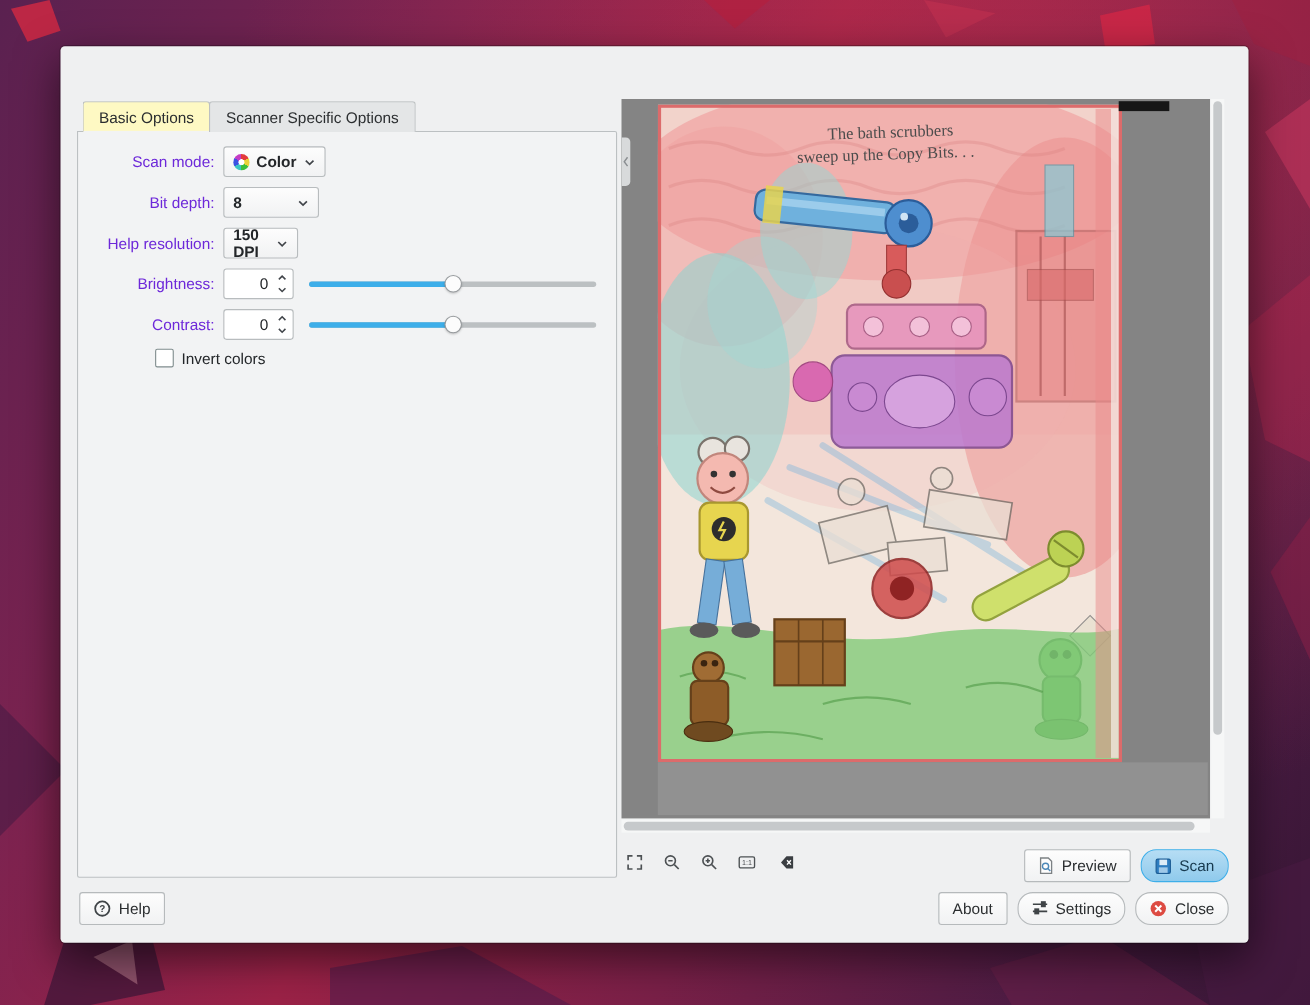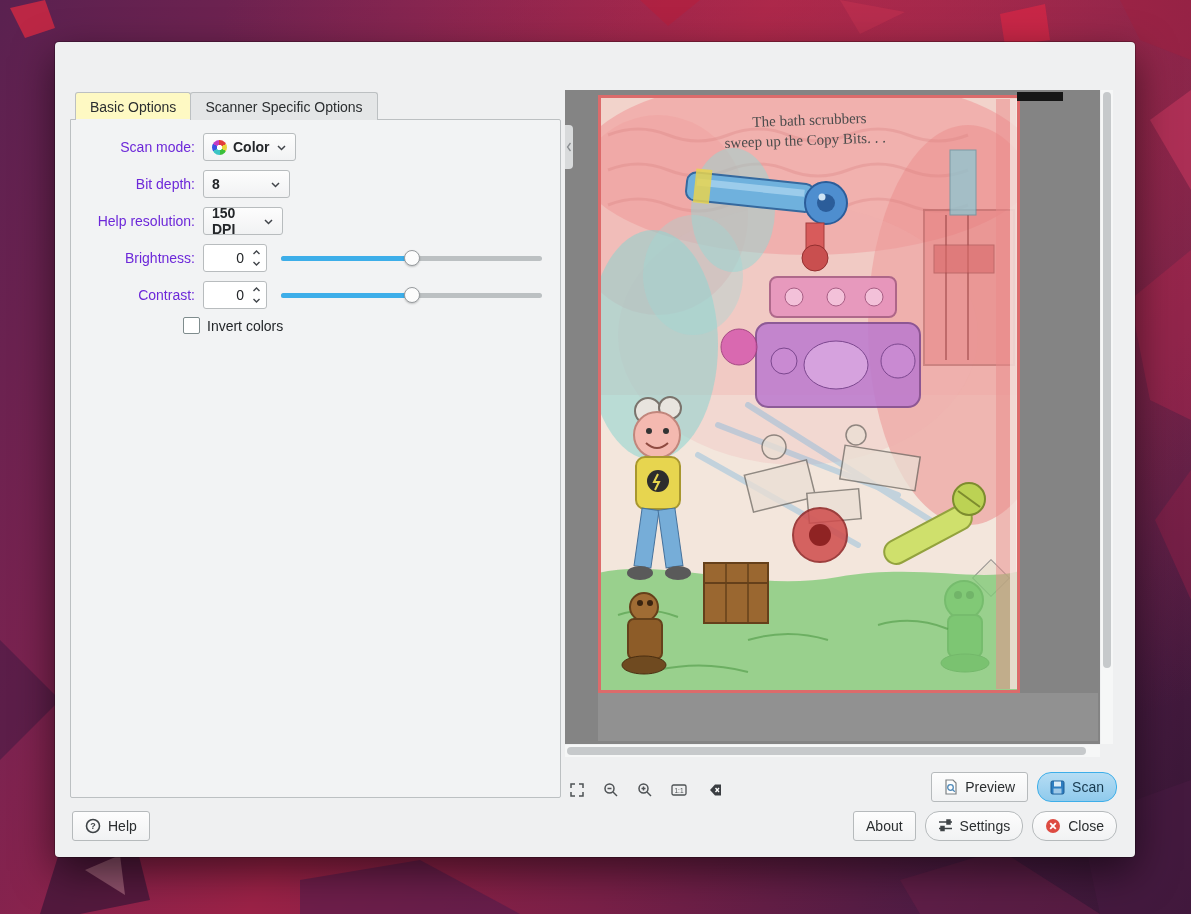--- a/index.html
+++ b/index.html
@@ -72,21 +72,21 @@
   .spin-btns { position:absolute; right:2px; top:2px; bottom:2px; width:16px; display:flex; flex-direction:column; }
   .spin-btn { flex:1; display:flex; align-items:center; justify-content:center; cursor:pointer; }
   .spin-btn svg { stroke:#41454a; stroke-width:1.4; fill:none; display:block; }
   .slider { flex:1; position:relative; height:28px; margin-right:6px; }
   .slider-track { position:absolute; left:0; right:0; top:12px; height:5px; background:#bcc0c2; border-radius:2.5px; }
   .slider-fill  { position:absolute; left:0; top:12px; height:5px; border-radius:2.5px; background:#3daee9; }
   .slider-handle{
     position:absolute; top:6px; width:16px; height:16px; border-radius:50%;
     background:#fcfcfc; border:1px solid #979b9e; box-shadow:0 1px 2px rgba(0,0,0,.2); cursor:pointer;
   }
-  .checkbox-row { display:flex; align-items:center; margin-left:106px; margin-top:2px; }
+  .checkbox-row { display:flex; align-items:center; margin-left:64px; margin-top:2px; }
   .checkbox {
     width:17px; height:17px; background:#fff; border:1px solid #7f8c8d; border-radius:2px;
     margin-right:7px; cursor:pointer;
   }
   .checkbox-label { font-size:14px; color:#232629; }
 
   
   .preview-wrap { position:absolute; left:510px; top:48px; width:548px; height:667px; }
   .preview-canvas {
     position:absolute; left:0; top:0; width:535px; height:654px;
@@ -100,21 +100,21 @@
     background:#d8dadb; border-radius:0 4px 4px 0; cursor:col-resize;
     display:flex; align-items:center; justify-content:center;
   }
   .vscroll { position:absolute; right:0; top:0; width:12px; height:654px; background:#f6f7f7; }
   .vscroll-thumb { position:absolute; left:2px; top:2px; width:8px; height:88%; background:#c6c9cb; border-radius:4px; cursor:pointer; }
   .hscroll { position:absolute; left:0; bottom:0; width:535px; height:12px; background:#f6f7f7; }
   .hscroll-thumb { position:absolute; top:2px; left:2px; height:8px; width:97%; background:#c6c9cb; border-radius:4px; cursor:pointer; }
 
   .actions-row {
     position:absolute; left:510px; top:730px; width:552px; height:30px;
-    display:flex; align-items:flex-end;
+    display:flex; align-items:flex-start;
   }
   .tool-btn { width:24px; height:24px; margin-right:10px; display:flex; align-items:center; justify-content:center; cursor:pointer; border-radius:3px; }
   .tool-btn svg { display:block; }
   .spacer { flex:1; }
 
   .btn {
     height:30px; padding:0 12px; font-size:14px; color:#2b2e30;
     background:linear-gradient(#fdfdfd,#f1f2f3);
     border:1px solid #b6babc; border-radius:3px;
     display:inline-flex; align-items:center; gap:7px; cursor:pointer; white-space:nowrap;
@@ -183,21 +183,21 @@
         <span class="dd-chevron">
           <svg width="11" height="11" viewBox="0 0 11 11">
               <polyline points="2,4 5.5,7.5 9,4"></polyline>
             </svg>
         </span>
       </div>
     </div>
 
     <div class="form-row">
       <div class="form-label">Help resolution:</div>
-      <div class="dropdown" style="width:80px; justify-content:space-between;">
+      <div class="dropdown" style="width:68px; justify-content:space-between;">
         <span>150 DPI</span>
         <span class="dd-chevron">
           <svg width="11" height="11" viewBox="0 0 11 11">
               <polyline points="2,4 5.5,7.5 9,4"></polyline>
             </svg>
         </span>
       </div>
     </div>
 
     <div class="form-row">

